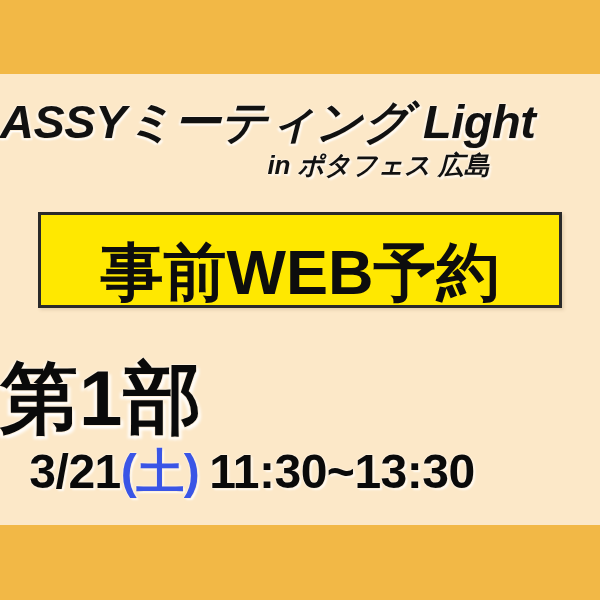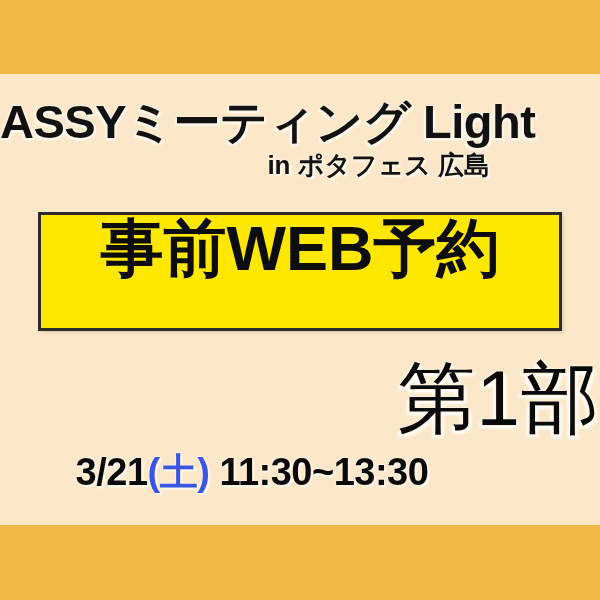--- a/index.html
+++ b/index.html
@@ -48,20 +48,21 @@
 
   
   .heading-block {
     position: absolute;
     left: 0;
     top: 24px;
     width: 517px;
     padding-right: 27px;
     box-sizing: border-box;
     text-align: right;
+    font-style: italic;
   }
 
   .title-main {
     display: block;
     font-size: 47px;
     line-height: 48px;
     font-weight: 900;
     letter-spacing: -0.5px;
     color: #111111;
     text-shadow:
@@ -87,67 +88,67 @@
     white-space: nowrap;
     text-align: right;
   }
 
   
   .highlight-box {
     position: absolute;
     left: 38px;
     top: 138px;
     width: 524px;
-    height: 119px;
+    height: 96px;
     box-sizing: border-box;
     background: #ffe800;
     border: 3px solid #2a2a2a;
     display: flex;
-    align-items: flex-start;
+    align-items: flex-end;
     justify-content: center;
     box-shadow: 2px 2px 3px rgba(120,100,60,0.18);
   }
 
   .highlight-text {
     font-size: 63px;
     line-height: 66px;
     font-weight: 900;
     letter-spacing: 0px;
     color: #0d0d0d;
     white-space: nowrap;
   }
 
   
   .part-label {
     position: absolute;
     left: 0;
     top: 283px;
     width: 600px;
-    text-align: right;
+    text-align: left;
     font-size: 78px;
     line-height: 82px;
-    font-weight: 400;
+    font-weight: 700;
     letter-spacing: 1px;
     color: #0a0a0a;
     text-shadow:
        1px 0 0 #fdf0dc, -1px 0 0 #fdf0dc,
        0 1px 0 #fdf0dc, 0 -1px 0 #fdf0dc,
        3px 3px 3px rgba(255,255,255,0.9),
       -3px 3px 3px rgba(255,255,255,0.9);
     white-space: nowrap;
   }
 
   
   .datetime-line {
     position: absolute;
     left: 0;
     top: 375px;
     width: 504px;
     text-align: center;
-    font-size: 38px;
+    font-size: 48px;
     line-height: 46px;
     font-weight: 900;
     letter-spacing: -0.5px;
     color: #0a0a0a;
     text-shadow:
        1px 0 0 #fdf0dc, -1px 0 0 #fdf0dc,
        0 1px 0 #fdf0dc, 0 -1px 0 #fdf0dc,
        2px 2px 2px rgba(255,255,255,0.85);
     white-space: nowrap;
   }

